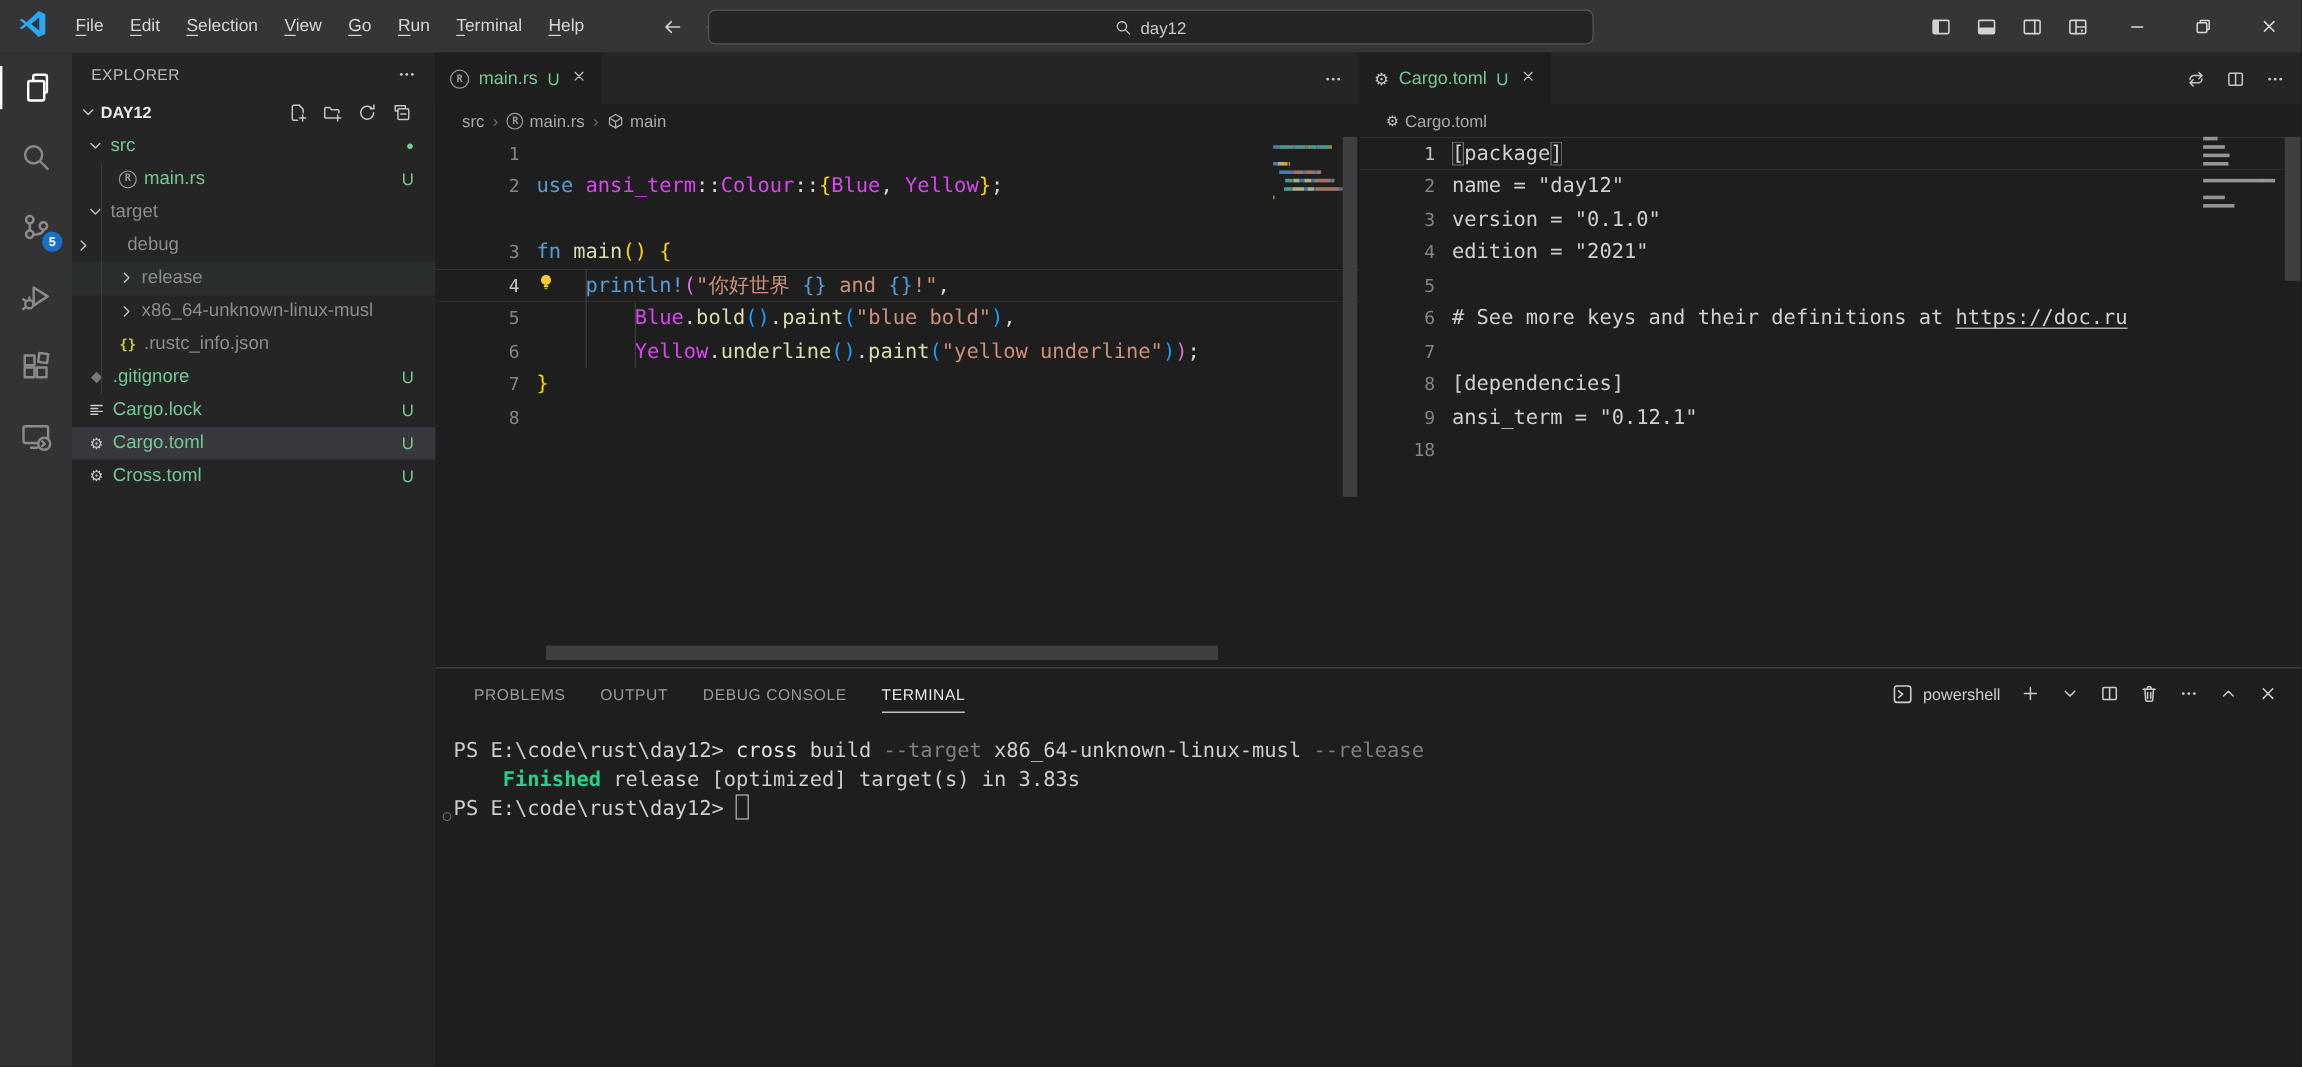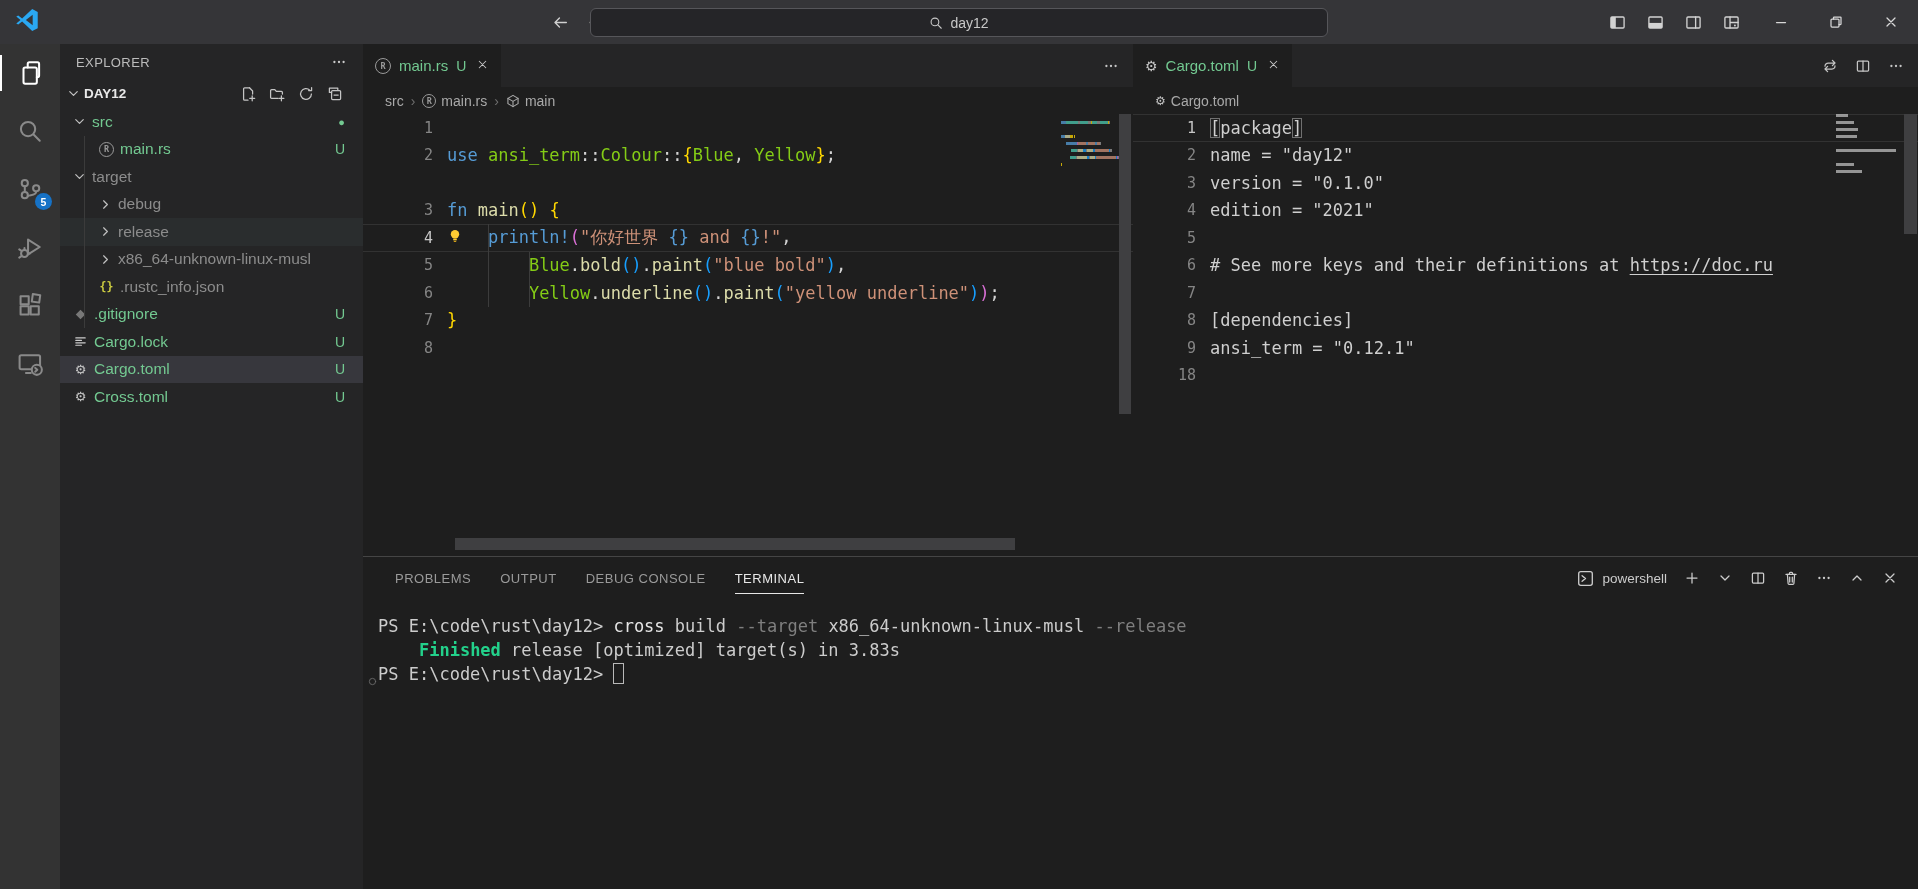--- a/index.html
+++ b/index.html
@@ -62,21 +62,21 @@
   .breadcrumbs{height:27px;display:flex;align-items:center;gap:7px;padding-left:22px;font-size:14px;color:#a9a9a9;}
   .bc-item{display:flex;align-items:center;gap:5px;}
   .bc-sep{color:#6f6f6f;font-size:14px;}
   .code{position:absolute;top:70px;left:0;right:0;bottom:0;font-family:"DejaVu Sans Mono",monospace;font-size:17px;}
   .cline{position:absolute;left:0;right:0;height:27.5px;display:flex;align-items:center;}
   .cline .num{text-align:right;color:#858585;font-size:15px;flex:none;font-family:"DejaVu Sans Mono",monospace;}
   .cline.cur .num{color:#c6c6c6;}
   .cline pre{margin:0;padding-left:14px;font:inherit;white-space:pre;}
   .cline.cur{box-shadow:inset 0 1px 0 #323232,inset 0 -1px 0 #323232;}
   .lensrow{position:absolute;left:0;right:0;height:27.5px;display:flex;align-items:center;gap:7px;color:#8f8f8f;font-size:13px;font-family:"Liberation Sans",sans-serif;}
-  .s-kw{color:#569cd6;} .s-type{color:#84cc16;} .s-fn{color:#dcdcaa;} .s-str{color:#ce9178;}
+  .s-kw{color:#569cd6;} .s-type{color:#d946ef;} .s-fn{color:#dcdcaa;} .s-str{color:#ce9178;}
   .s-b1{color:#ffd700;} .s-b2{color:#da70d6;} .s-b3{color:#179fff;} .s-txt{color:#d4d4d4;}
   .s-txt2{color:#cfcfcf;} .s-link{color:#cfcfcf;text-decoration:underline;text-underline-offset:3px;}
   .s-match{color:#cfcfcf;box-shadow:inset 0 0 0 1px #707070;}
   .bulb{position:absolute;left:84px;}
   .ind-guide{position:absolute;width:1px;background:#3c3c3c;}
   .mm{position:absolute;top:70px;}
   .mm-line{height:3px;margin-bottom:4px;display:flex;}
   .mm-seg{height:3px;opacity:.75;}
   .vthumb,.hthumb{position:absolute;background:#3f3f41;}
 
@@ -98,20 +98,30 @@
 <body>
 
 <div id="root">
 
   <div id="titlebar">
     <span id="logo"><span class="icon">
           <svg width="26" height="26" viewBox="0 0 16 16" fill="none" stroke="currentColor" stroke-width="1.25" stroke-linecap="round" stroke-linejoin="round">
             <path d="M11.2 1.3 5 7.1 2.6 5.3 1.4 5.9 4 8 1.4 10.1l1.2.6L5 8.9l6.2 5.8 3.4-1.6V3z M11.5 4.7v6.6L7.3 8z" fill="#2aa8f2" stroke="none"></path>
           </svg>
         </span></span>
+    <div id="menubar">
+        <div class="menu-item"><u>F</u>ile</div>
+        <div class="menu-item"><u>E</u>dit</div>
+        <div class="menu-item"><u>S</u>election</div>
+        <div class="menu-item"><u>V</u>iew</div>
+        <div class="menu-item"><u>G</u>o</div>
+        <div class="menu-item"><u>R</u>un</div>
+        <div class="menu-item"><u>T</u>erminal</div>
+        <div class="menu-item"><u>H</u>elp</div>
+      </div>
     <div id="nav-arrows">
       <span id="nav-back" class="icon">
           <span class="icon">
             <svg width="17" height="17" viewBox="0 0 16 16" fill="none" stroke="currentColor" stroke-width="1.25" stroke-linecap="round" stroke-linejoin="round">
               <path d="M13.5 8H3M7 3.8 2.8 8 7 12.2"></path>
             </svg>
           </span>
         </span>
       <span id="nav-fwd" class="icon">
           <span class="icon">
@@ -336,21 +346,21 @@
         <div class="trow" style="padding-left: 10px;">
           <span class="tchev">
             <span class="icon">
               <svg width="15" height="15" viewBox="0 0 16 16" fill="none" stroke="currentColor" stroke-width="1.25" stroke-linecap="round" stroke-linejoin="round">
                 <path d="M4 6l4 4 4-4"></path>
               </svg>
             </span>
           </span>
           <span class="tlabel gray">target</span>
         </div>
-        <div class="trow" style="padding-left: 36px;">
+        <div class="trow" style=" gap: 24px;">
           <span class="tchev">
             <span class="icon">
               <svg width="15" height="15" viewBox="0 0 16 16" fill="none" stroke="currentColor" stroke-width="1.25" stroke-linecap="round" stroke-linejoin="round">
                 <path d="M6 4l4 4-4 4"></path>
               </svg>
             </span>
           </span>
           <span class="tlabel gray">debug</span>
         </div>
         <div class="trow hov" style="padding-left: 36px;">

